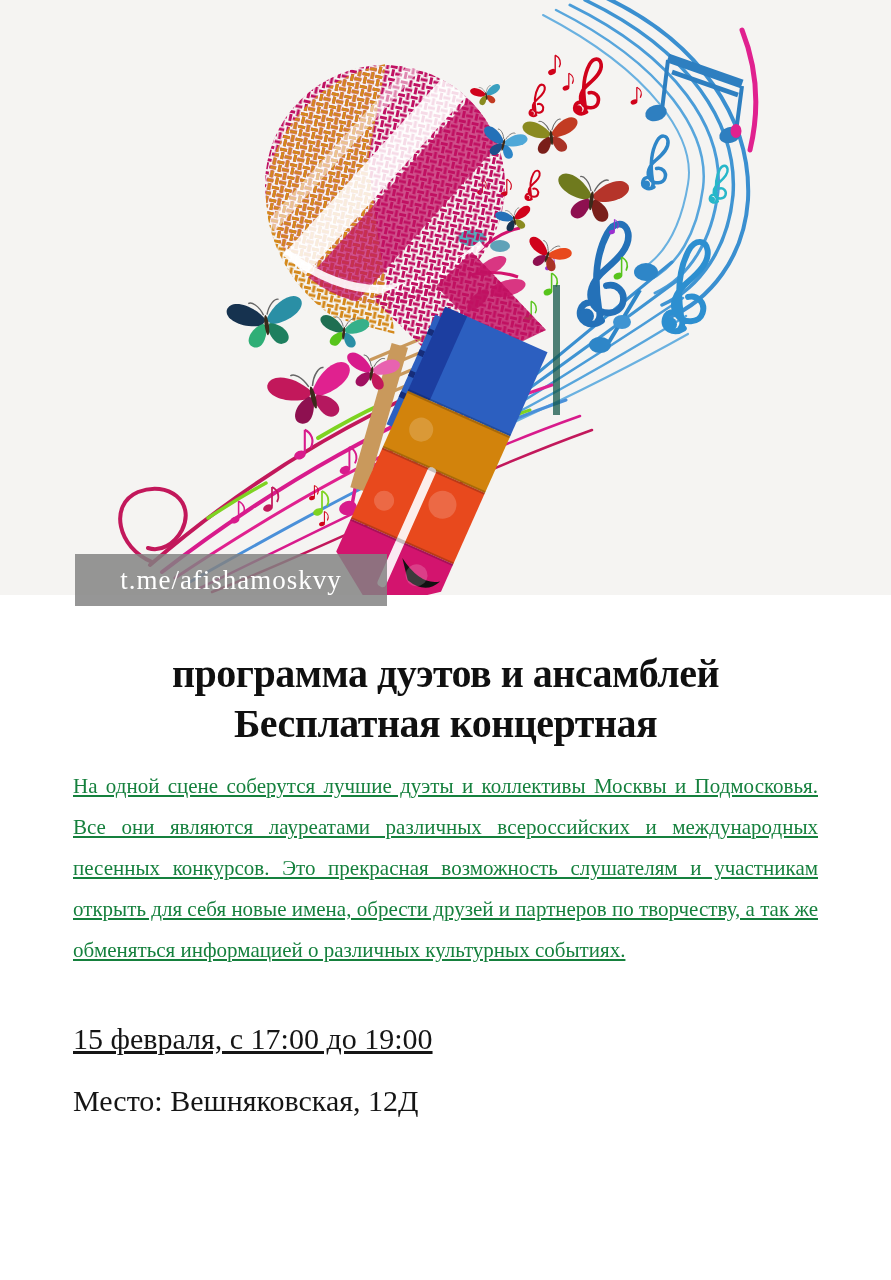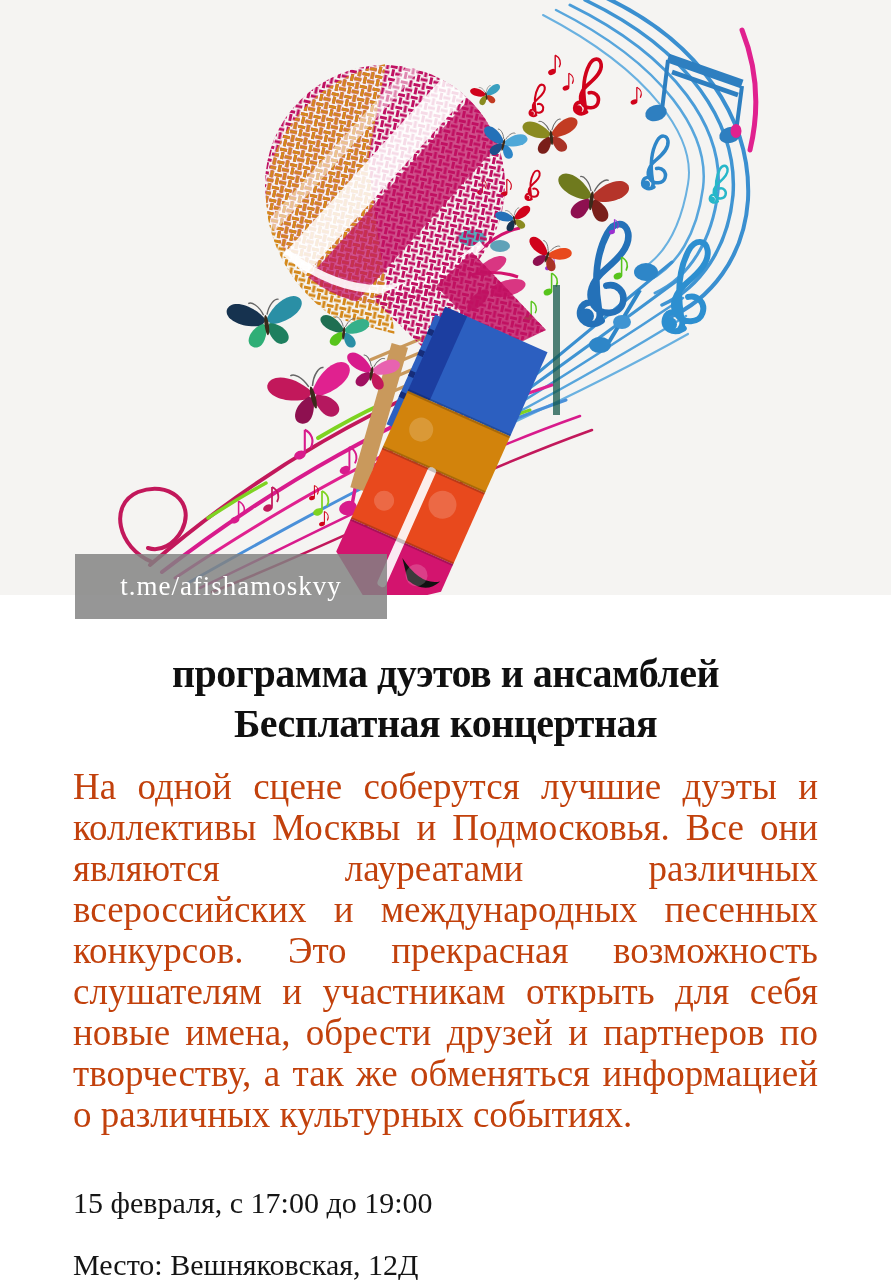--- a/index.html
+++ b/index.html
@@ -4,34 +4,34 @@
 <style>
   html,body{margin:0;padding:0;}
   body{
     width:891px;height:1280px;background:#ffffff;overflow:hidden;
     font-family:"Liberation Serif", serif;color:#151515;
   }
   .poster{position:relative;width:891px;height:1280px;}
   .hero{position:relative;width:891px;height:595px;background:#f5f4f2;}
   .hero svg{display:block;}
   .watermark{
-    position:absolute;left:75px;top:554px;width:312px;height:65px;
+    position:absolute;left:75px;top:554px;width:312px;height:52px;
     background:rgba(130,130,130,0.84);
     display:flex;align-items:center;justify-content:center;
     color:#ffffff;font-size:27px;letter-spacing:1px;
   }
   .title{
     margin:54px 40px 0;text-align:center;font-weight:bold;
     font-size:40px;line-height:50px;letter-spacing:-0.5px;color:#101010;
   }
   .description{
-    margin:17px 73px 0;font-size:37px;line-height:41px;
-    text-align:justify;text-align-last:left;color:#c2410c;
-  }
-  .when{margin:47px 73px 4px;font-size:30px;line-height:41px;}
+    margin:17px 73px 0;font-size:21px;line-height:41px;
+    text-align:justify;text-align-last:left;color:#15803d;text-decoration:underline;
+  }
+  .when{margin:47px 73px 4px;font-size:30px;line-height:41px;text-decoration:underline;}
   .where{margin:21px 73px 8px;font-size:30px;line-height:41px;}
 </style>
 </head>
 <body>
 
 <div class="poster">
 
   <div class="hero">
     <svg width="891" height="595" viewBox="0 0 891 595">
       <defs>

